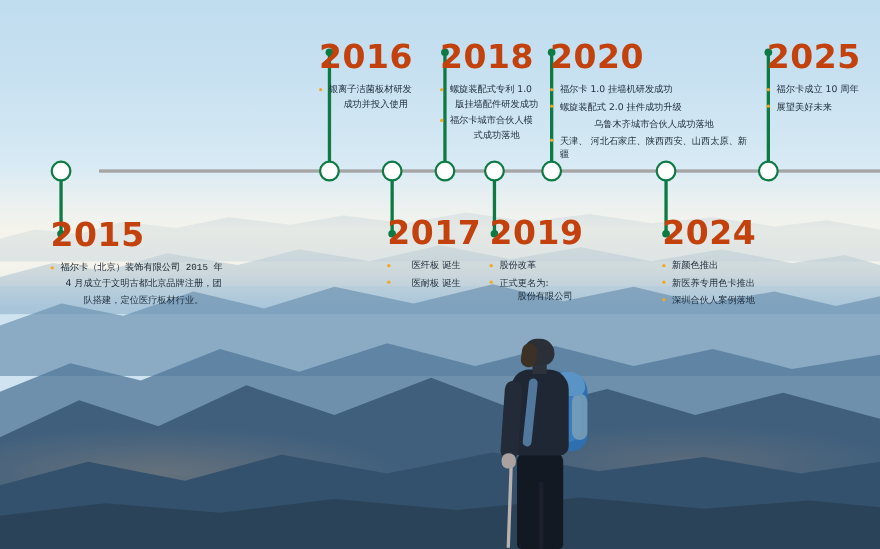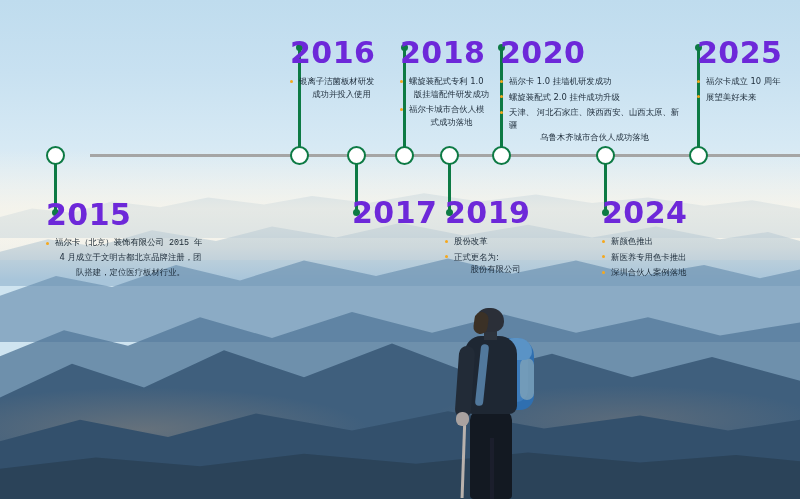--- a/index.html
+++ b/index.html
@@ -62,21 +62,21 @@
   .axis{position:absolute;left:90px;top:154px;width:710px;height:3px;background:#a5a5a5;}
   .node{position:absolute;width:19px;height:19px;border-radius:50%;
         background:#ffffff;border:2.5px solid #0d7a44;box-sizing:border-box;top:146px;z-index:6;}
   .stem{position:absolute;width:2.5px;background:#0d7a44;z-index:4;}
   .stem-dot{position:absolute;width:7px;height:7px;border-radius:50%;background:#0d7a44;z-index:5;}
 
   
   .entry{position:absolute;z-index:7;}
   .year{
     font-size:30px;font-weight:700;letter-spacing:.5px;line-height:1;
-    color:#6d28d9;white-space:nowrap;font-family:"DejaVu Sans",sans-serif;
+    color:#c2410c;white-space:nowrap;font-family:"DejaVu Sans",sans-serif;
   }
   .bullets{margin-top:7px;}
   .bullet{
     position:relative;padding-left:9px;margin-bottom:3px;
     font-size:8.4px;line-height:12.6px;color:#1d2c3a;
     font-family:"DejaVu Sans","Liberation Sans",sans-serif;
   }
   .bullet::before{
     content:"";position:absolute;left:0;top:4.5px;
     width:3.2px;height:3.2px;border-radius:50%;background:#f6a81c;
@@ -149,20 +149,24 @@
         <div class="bullets">
           <div class="bullet" style="margin-bottom: 0px;">银离子洁菌板材研发</div>
           <div class="bullet nodot">成功并投入使用</div>
         </div>
       </div>
       <div class="stem" style="left: 355px; top: 155px; height: 58px;"></div>
       <div class="stem-dot" style="left: 352.7px; top: 209px;"></div>
       <div class="node" style="left: 347px;"></div>
       <div class="entry" style="left: 352px; top: 198px; width: 80px; text-align: center;">
         <div class="year">2017</div>
+        <div class="bullets">
+          <div class="bullet">医纤板 诞生</div>
+          <div class="bullet">医耐板 诞生</div>
+        </div>
       </div>
       <div class="stem" style="left: 403px; top: 47px; height: 108px;"></div>
       <div class="stem-dot" style="left: 400.7px; top: 44px;"></div>
       <div class="node" style="left: 395px;"></div>
       <div class="entry" style="left: 400px; top: 38px; width: 94px;">
         <div class="year">2018</div>
         <div class="bullets">
           <div class="bullet" style="margin-bottom: 0px;">螺旋装配式专利 1.0</div>
           <div class="bullet nodot">版挂墙配件研发成功</div>
           <div class="bullet" style="margin-bottom: 0px;">福尔卡城市合伙人模</div>
@@ -181,22 +185,22 @@
         </div>
       </div>
       <div class="stem" style="left: 500px; top: 47px; height: 108px;"></div>
       <div class="stem-dot" style="left: 497.7px; top: 44px;"></div>
       <div class="node" style="left: 492px;"></div>
       <div class="entry" style="left: 500px; top: 38px; width: 180px;">
         <div class="year">2020</div>
         <div class="bullets">
           <div class="bullet">福尔卡 1.0 挂墙机研发成功</div>
           <div class="bullet">螺旋装配式 2.0 挂件成功升级</div>
+          <div class="bullet nodot">乌鲁木齐城市合伙人成功落地</div>
           <div class="bullet" style="margin-bottom: 0px;">天津、 河北石家庄、陕西西安、山西太原、新疆</div>
-          <div class="bullet nodot">乌鲁木齐城市合伙人成功落地</div>
         </div>
       </div>
       <div class="stem" style="left: 604px; top: 155px; height: 58px;"></div>
       <div class="stem-dot" style="left: 601.7px; top: 209px;"></div>
       <div class="node" style="left: 596px;"></div>
       <div class="entry" style="left: 602px; top: 198px; width: 120px;">
         <div class="year">2024</div>
         <div class="bullets">
           <div class="bullet">新颜色推出</div>
           <div class="bullet">新医养专用色卡推出</div>

